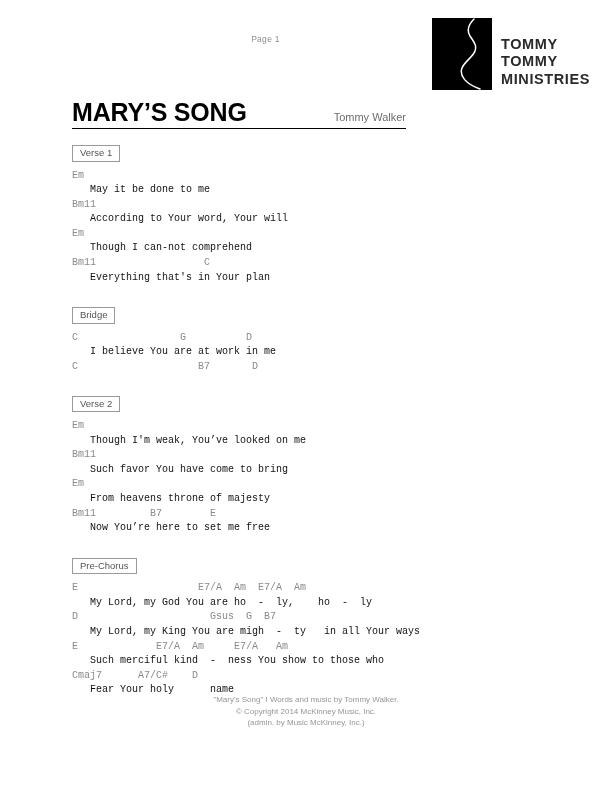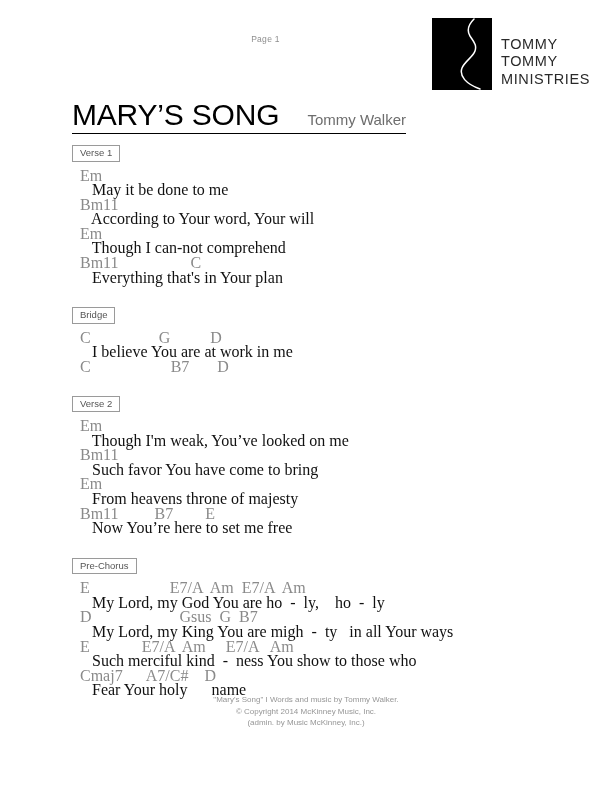--- a/index.html
+++ b/index.html
@@ -43,44 +43,44 @@
     position: relative;
     overflow: hidden;
     flex: none;
   }
   .logo-mark svg { display: block; }
   .logo-words {
     font-size: 14.5px;
     line-height: 1.18;
     color: #2a2a2a;
     letter-spacing: 0.6px;
-    font-weight: 400;
+    font-weight: 700;
     padding-top: 16px;
   }
 
   
   .title-row {
     position: absolute;
     top: 100px;
     left: 72px;
     width: 334px;
     display: flex;
     align-items: flex-end;
     justify-content: space-between;
     border-bottom: 1.6px solid #000;
     padding-bottom: 3px;
   }
   .song-title {
-    font-size: 30px;
-    font-weight: normal;
+    font-size: 25px;
+    font-weight: bold;
     letter-spacing: -0.2px;
     line-height: 1;
   }
   .song-author {
-    font-size: 15px;
+    font-size: 11px;
     color: #6d6d6d;
     padding-bottom: 2px;
   }
 
   
   .sheet {
     position: absolute;
     top: 142px;
     left: 72px;
     width: 470px;
@@ -89,25 +89,24 @@
   .section-label {
     display: inline-block;
     border: 1px solid #9a9a9a;
     padding: 2px 7px 3px 7px;
     font-size: 9.5px;
     color: #555;
     line-height: 1;
     margin-bottom: 7px;
   }
   .lines {
-    font-family: Liberation Serif, serif;
-    font-size: 16px;
+    font-family: Liberation Mono, monospace;
+    font-size: 10px;
     line-height: 14.6px;
     white-space: pre;
-    margin-left: 8px;
   }
   .chordline { color: #8a8a8a; }
   .lyricline { color: #111; }
   .sec-gap-1 { height: 19px; }
   .sec-gap-2 { height: 18px; }
   .sec-gap-3 { height: 19px; }
 
   
   .footer {
     position: absolute;

